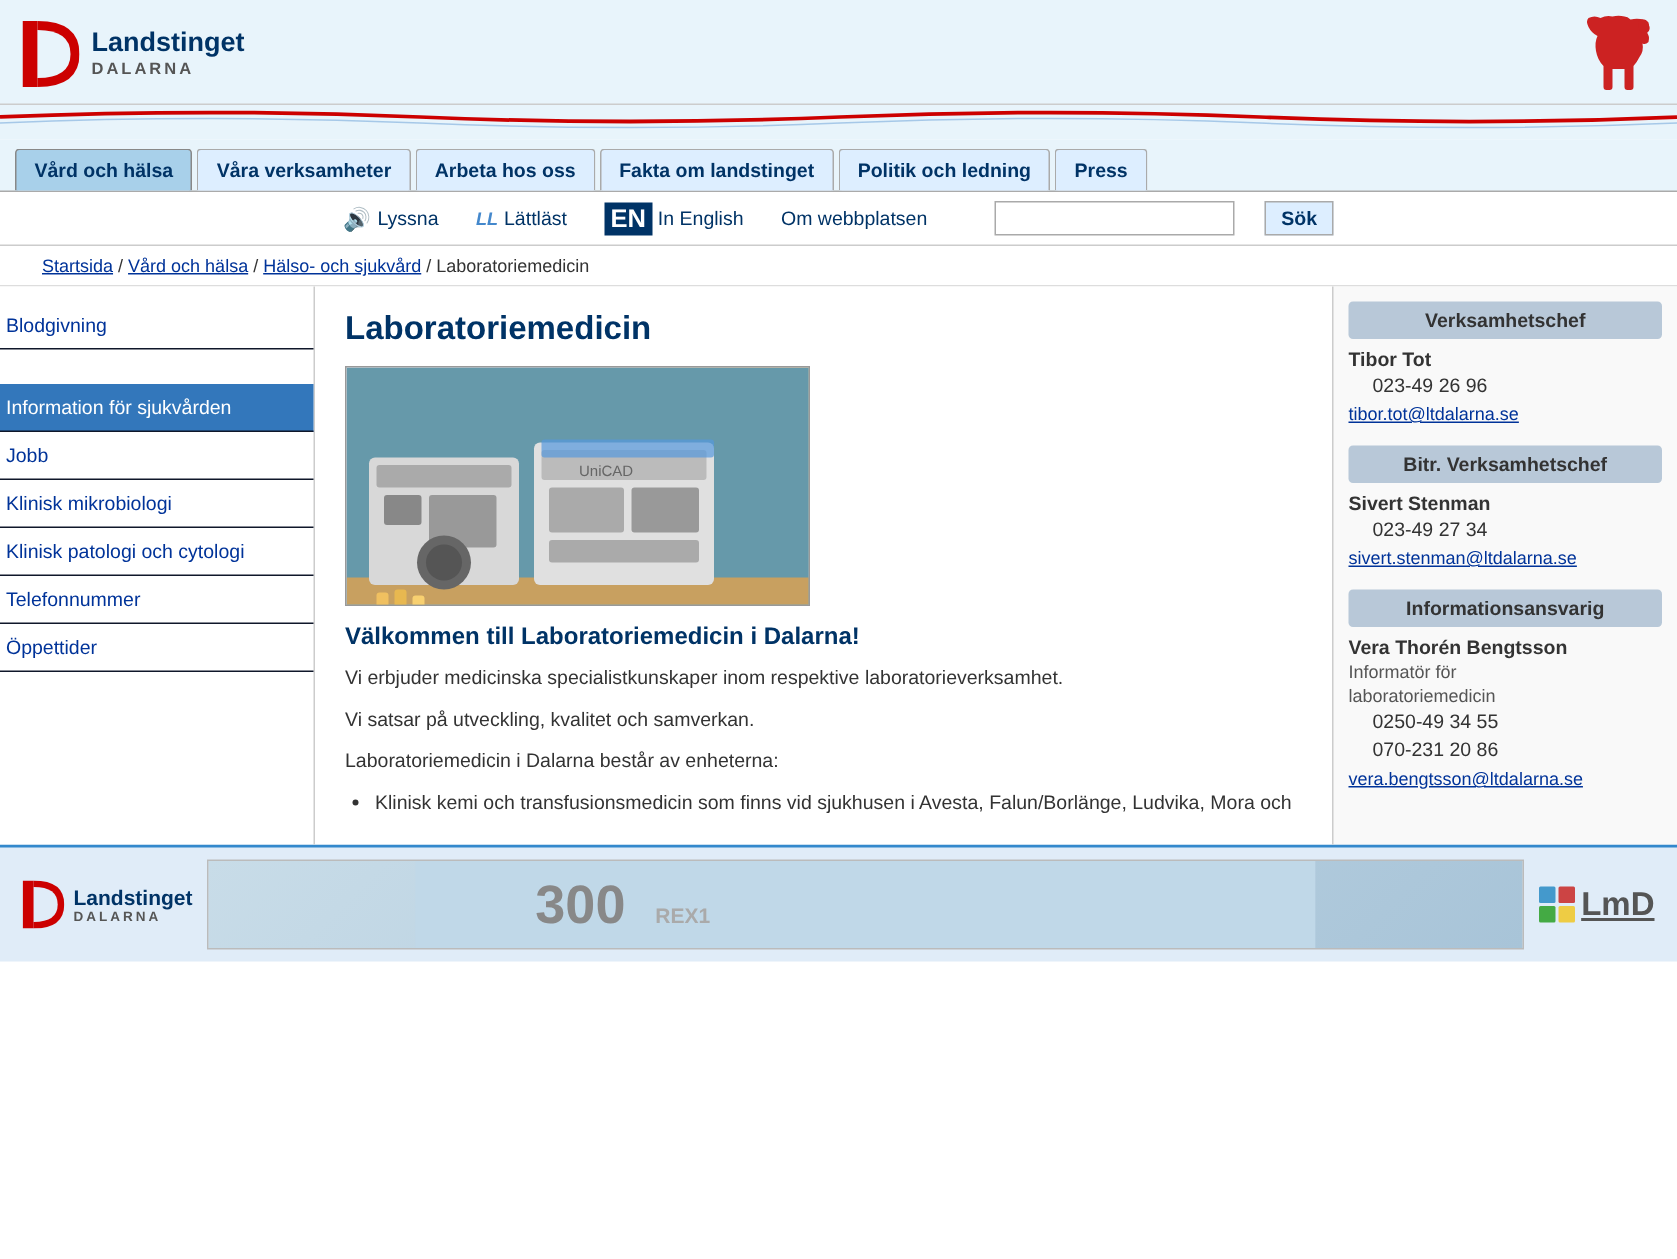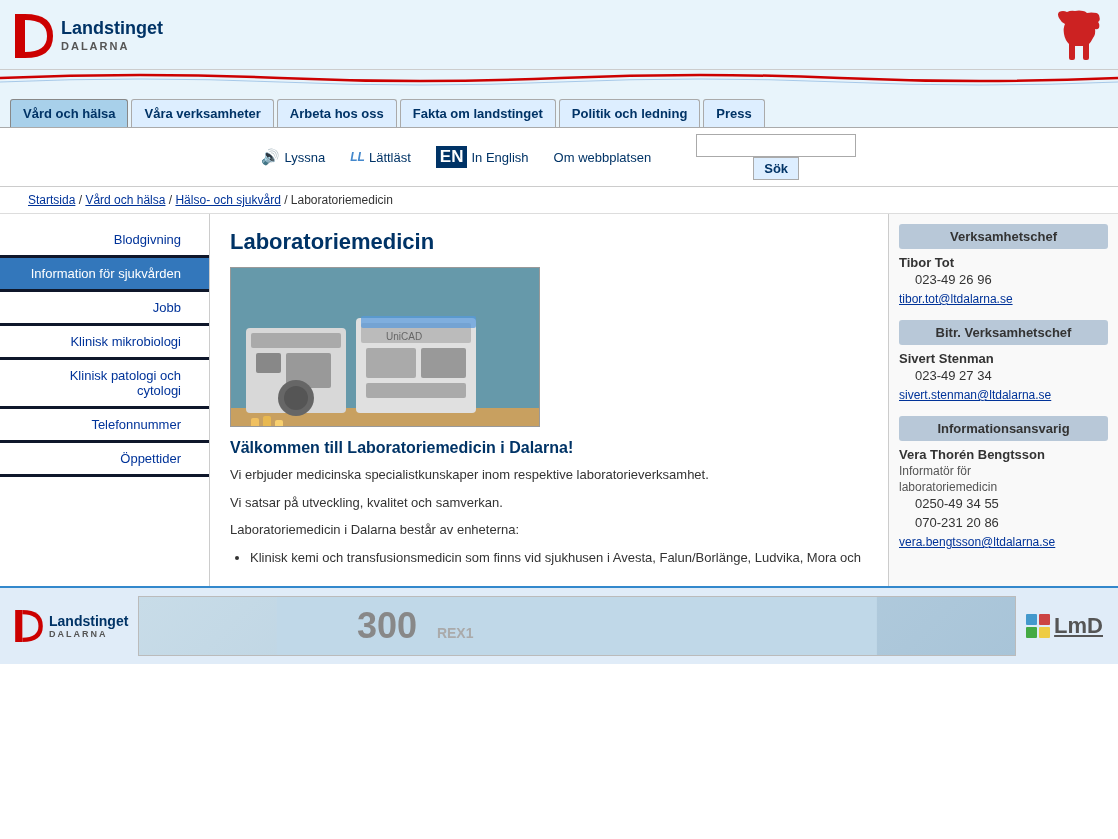--- a/index.html
+++ b/index.html
@@ -91,23 +91,22 @@
     .toolbar-link .en-badge {
       background: #003366;
       color: #fff;
       padding: 1px 4px;
       font-size: 17px;
       font-weight: bold;
     }
     .search-area {
       display: flex;
       align-items: center;
-      gap: 0;
+      gap: 20px;
       margin-left: 20px;
-      flex-direction: column;
     }
     .search-input {
       border: 1px solid #aaa;
       padding: 3px 6px;
       width: 160px;
       font-size: 13px;
     }
     .search-btn {
       background: #ddeeff;
       border: 1px solid #aaa;
@@ -140,31 +139,31 @@
     
     .sidebar {
       width: 210px;
       min-width: 210px;
       border-right: 1px solid #ccc;
       background: #fff;
       padding-top: 10px;
     }
     .sidebar-item {
       display: block;
-      padding: 8px 28px;
+      padding: 8px 4px;
       font-size: 13px;
       color: #003399;
       text-decoration: none;
-      border-bottom: 3px solid #0f172a;
+      border-bottom: 1px solid #0f172a;
       cursor: pointer;
-      text-align: right;
     }
     .sidebar-item.active {
       background: #3377bb;
       color: #fff;
+      margin-top: 23px;
     }
 
     
     .main-content {
       flex: 1;
       padding: 15px 20px;
       background: #fff;
     }
     .page-title {
       font-size: 22px;

